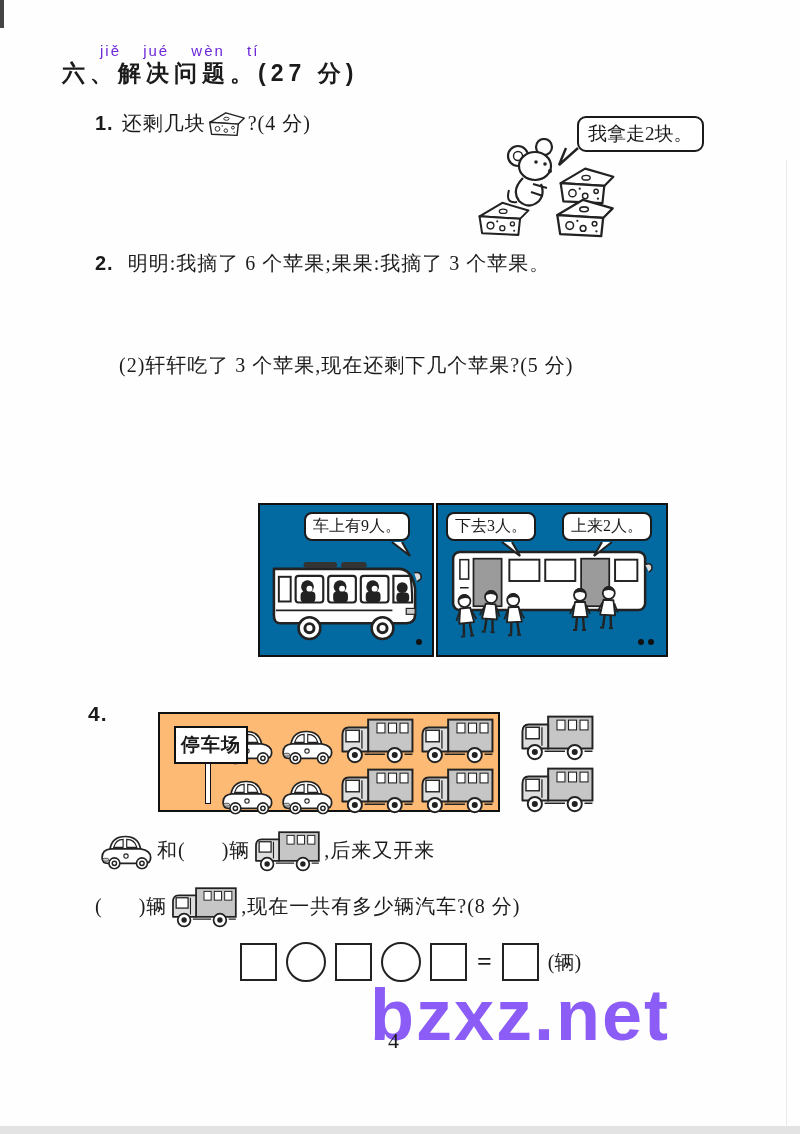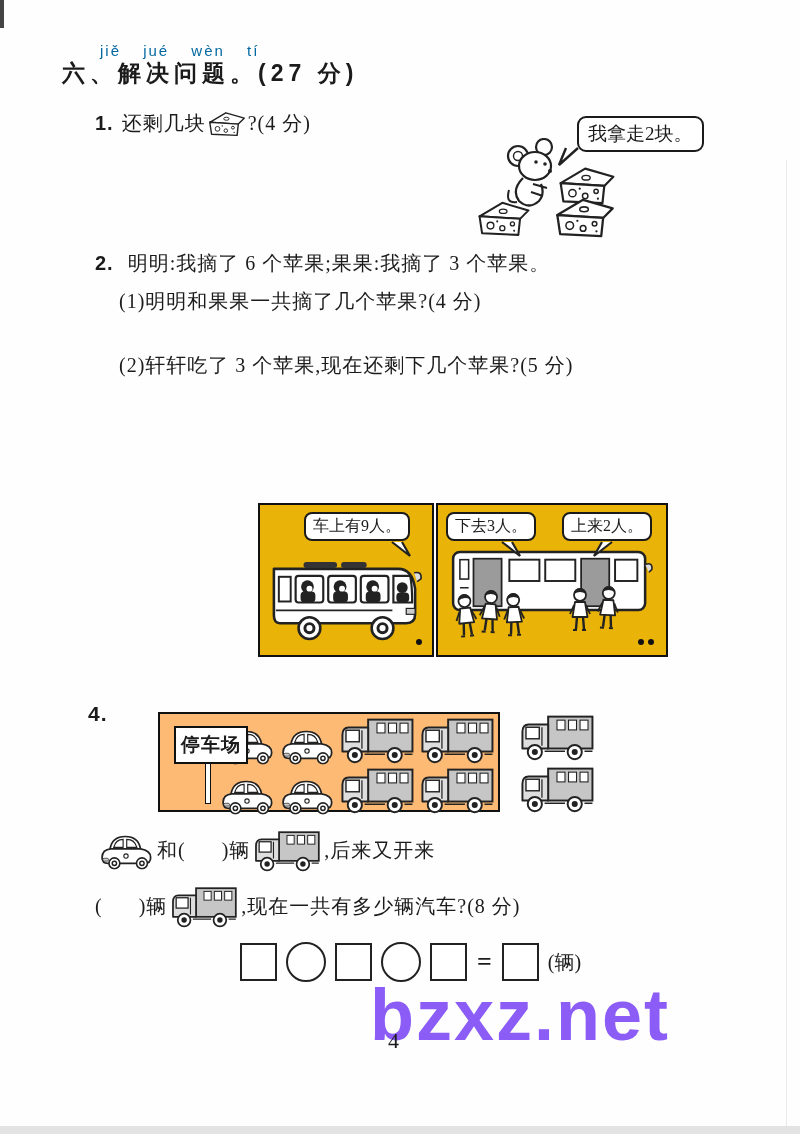--- a/index.html
+++ b/index.html
@@ -4,41 +4,41 @@
 <style>
   html,body{margin:0;padding:0;background:#fff;}
   #sheet{position:relative;width:800px;height:1134px;background:#fefefe;overflow:hidden;
          font-family:"Liberation Serif", serif;color:#1b1b1b;}
   .abs{position:absolute;}
   .sans{font-family:"Liberation Sans", sans-serif;}
   .nowrap{white-space:nowrap;}
   .pre{white-space:pre;}
 
   
-  #pinyin{left:100px;top:42px;font-size:15px;letter-spacing:2px;word-spacing:16px;color:#0369a1;}
+  #pinyin{left:100px;top:42px;font-size:15px;letter-spacing:2px;word-spacing:16px;color:#6d28d9;}
   #title{left:62px;top:58px;font-size:23px;font-weight:bold;letter-spacing:5px;}
 
   
   .qline{font-size:20px;letter-spacing:1px;}
   .qnum{font-weight:bold;font-family:"Liberation Sans", sans-serif;margin-right:8px;}
   #q1-line{left:95px;top:110px;display:flex;align-items:center;}
   #q2-line{left:95px;top:250px;}
   #q2-sub1{left:119px;top:288px;}
   #q2-sub2{left:119px;top:352px;}
   #q3-line{left:95px;top:460px;}
 
   
   .bubble{position:absolute;background:#fff;border:2.5px solid #1a1a1a;border-radius:9px;
           padding:3px 9px;white-space:nowrap;z-index:3;}
   .tail{position:absolute;z-index:4;}
 
   #mouse-bubble{left:553px;top:116px;font-size:19px;margin-left:24px;}
 
   
-  .panel{position:absolute;border:2.5px solid #111;background:#eab308;}
+  .panel{position:absolute;border:2.5px solid #111;background:#0369a1;}
   #panel1{left:258px;top:503px;width:172px;height:150px;}
   #panel2{left:436px;top:503px;width:228px;height:150px;}
   .panel .bubble{font-size:16px;border-width:2px;padding:2px 7px;border-radius:8px;}
   .dot{position:absolute;width:6px;height:6px;border-radius:50%;background:#111;}
 
   
   #q4-num{left:88px;top:702px;font-size:21px;}
   #lot-box{left:158px;top:712px;width:338px;height:96px;border:2.5px solid #111;background:#fdba74;}
   #lot-sign{position:absolute;left:14px;top:12px;width:70px;height:34px;border:2.5px solid #111;
             display:flex;align-items:center;justify-content:center;font-size:19px;font-weight:bold;
@@ -221,21 +221,20 @@
       <use href="#sym-cheese"></use>
     </svg>
   <svg class="abs" style="left:477px;top:199px" width="54" height="38" viewBox="0 0 64 44">
       <use href="#sym-cheese"></use>
     </svg>
 
   <div class="abs qline nowrap" id="q2-line">
     <span class="qnum">2.</span>
     <span>明明:我摘了 6 个苹果;果果:我摘了 3 个苹果。</span>
   </div>
-  <div class="abs qline nowrap" id="q2-sub1">(1)明明和果果一共摘了几个苹果?(4 分)</div>
   <div class="abs qline nowrap" id="q2-sub2">(2)轩轩吃了 3 个苹果,现在还剩下几个苹果?(5 分)</div>
 
 
   <div class="panel" id="panel1">
     <div class="bubble" style="left:44px;top:7px">车上有9人。</div>
     <svg class="tail" style="left:130px;top:36px" width="24" height="18">
       <path d="M2 1 L20 15 L12 1" fill="#fff" stroke="#222" stroke-width="2.2"></path>
     </svg>
     <svg class="abs" style="left:6px;top:48px" width="158" height="95" viewBox="0 0 160 96">
         <use href="#sym-bus1"></use>

